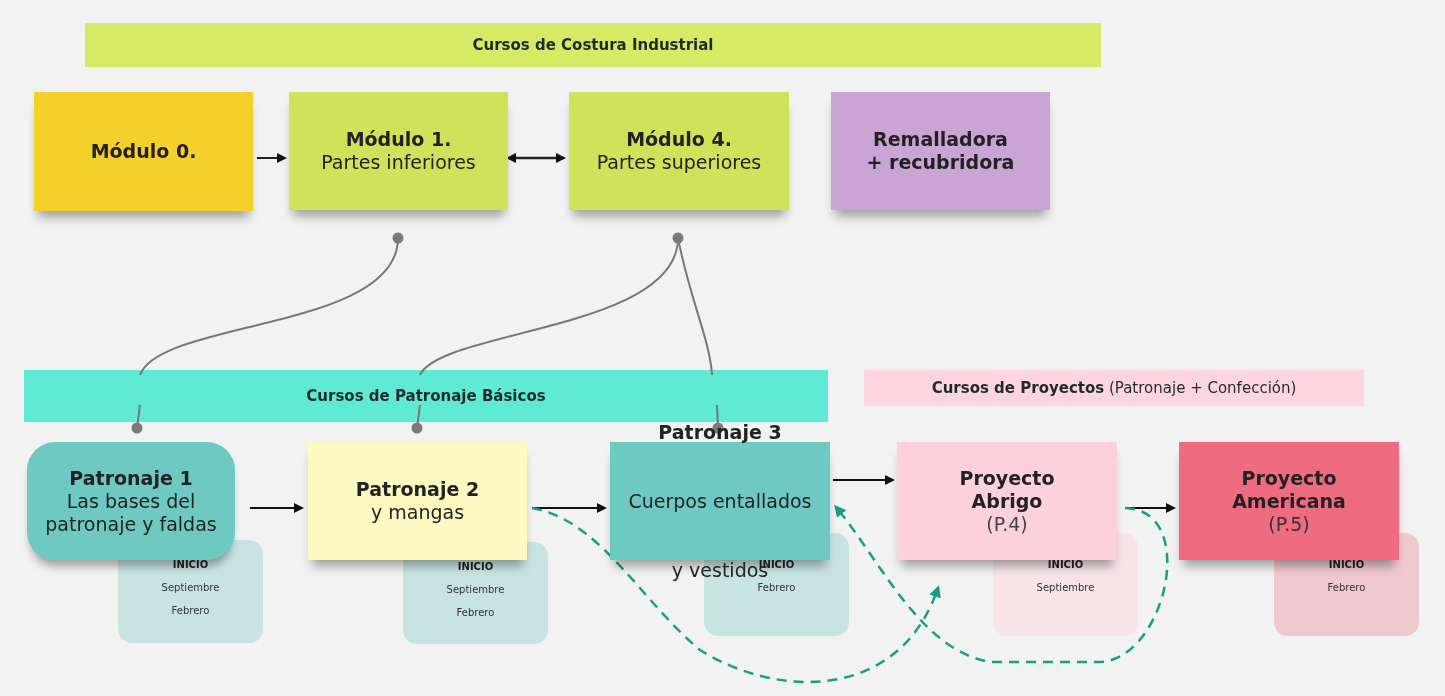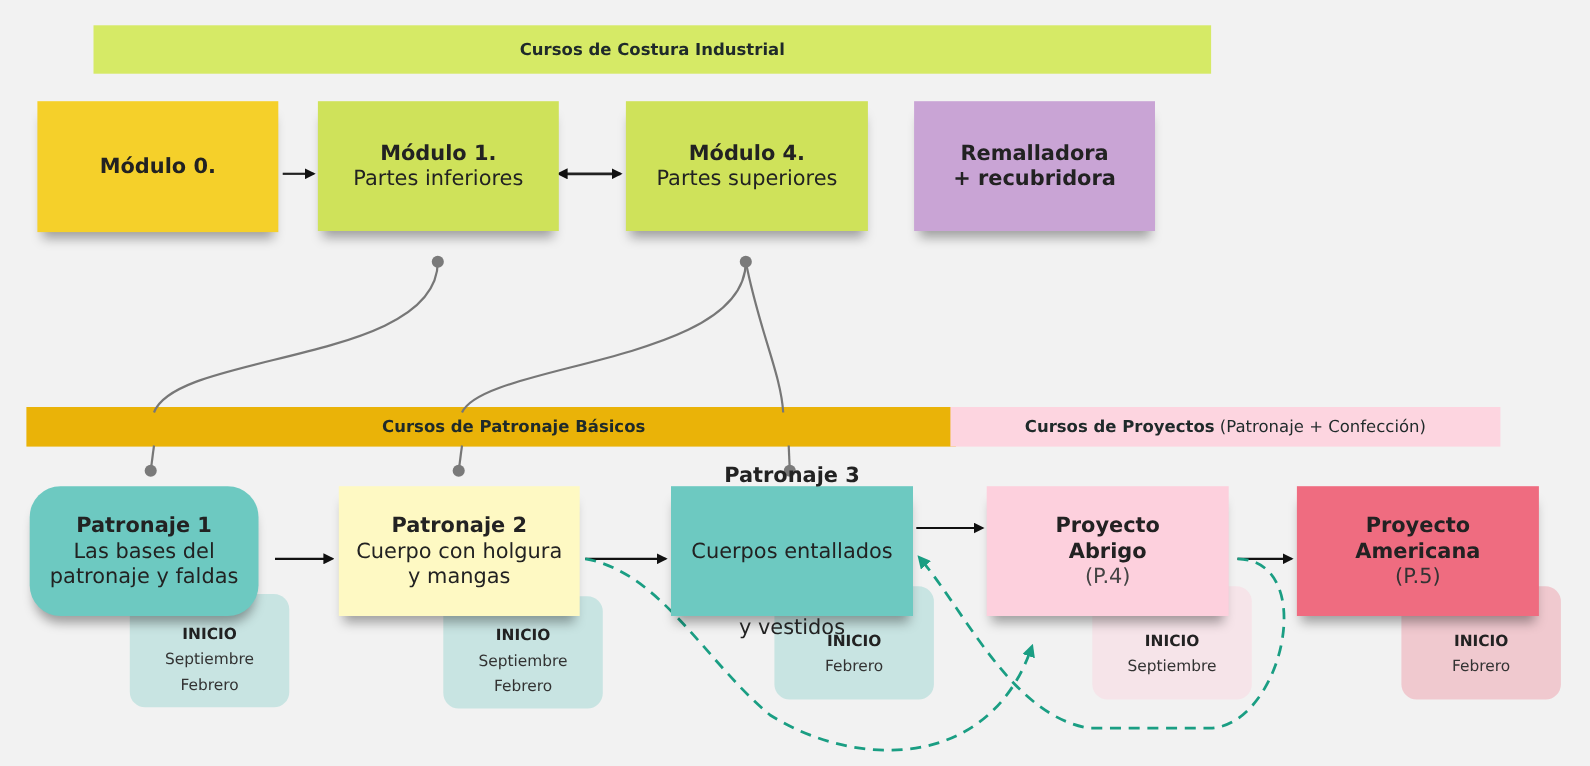--- a/index.html
+++ b/index.html
@@ -5,31 +5,31 @@
   html, body { margin:0; padding:0; }
   body { width:1445px; height:696px; background:#f2f2f2; position:relative; overflow:hidden;
          font-family:"DejaVu Sans", "Liberation Sans", sans-serif; color:#222; }
   .banner { position:absolute; display:flex; align-items:center; justify-content:center;
             font-size:15px; font-weight:bold; color:#1f2a2a; }
   .note { position:absolute; display:flex; flex-direction:column; align-items:center; justify-content:center;
           text-align:center; box-shadow: 0 10px 10px -4px rgba(0,0,0,0.35); }
   .note .t { font-weight:bold; font-size:19px; line-height:23px; }
   .note .s { font-size:19px; line-height:23px; }
   .start { position:absolute; border-radius:14px; display:flex; flex-direction:column; align-items:center;
-           justify-content:flex-end; padding-bottom:8px; box-sizing:border-box; font-size:14px; line-height:23px; color:#333; }
+           justify-content:center; padding-bottom:8px; box-sizing:border-box; font-size:10px; line-height:23px; color:#333; }
   .start .lbl { font-weight:bold; color:#222; }
   svg.links { position:absolute; left:0; top:0; pointer-events:none; }
 </style>
 </head>
 <body>
 
 <div class="banner" style="left:37px;top:23px;width:1016px;height:44px;background:#d6ea66;margin-left:48px;">
   <span>Cursos de Costura Industrial</span>
 </div>
-<div class="banner" style="left:24px;top:370px;width:804px;height:36px;background:#eab308;padding-left:41px;">
+<div class="banner" style="left:24px;top:370px;width:804px;height:52px;background:#5eead4;">
   <span>Cursos de Patronaje Básicos</span>
 </div>
 <div class="banner" style="left:864px;top:370px;width:500px;height:36px;background:#fdd5e0;">
   <span>Cursos de Proyectos</span>
   <span style="font-weight:normal;white-space:pre;"> (Patronaje + Confección)</span>
 </div>
 
 <svg class="links" width="1445" height="696">
   <defs>
     <marker id="ah" markerWidth="10" markerHeight="10" refX="8" refY="5" orient="auto" markerUnits="userSpaceOnUse">
@@ -110,21 +110,20 @@
   <span>Febrero</span>
 </div>
 
 <div class="note" style="left:27px;top:442px;width:208px;height:118px;background:#6dc9c1;border-radius:28px;">
   <div class="t">Patronaje 1</div>
   <div class="s">Las bases del</div>
   <div class="s">patronaje y faldas</div>
 </div>
 <div class="note" style="left:308px;top:442px;width:219px;height:118px;background:#fef9c3;">
   <div class="t">Patronaje 2</div>
-  <div class="s">Cuerpo con holgura</div>
   <div class="s">y mangas</div>
 </div>
 <div class="note" style="left:610px;top:442px;width:220px;height:118px;background:#6dc9c1;gap:46px;">
   <div class="t">Patronaje 3</div>
   <div class="s">Cuerpos entallados</div>
   <div class="s">y vestidos</div>
 </div>
 <div class="note" style="left:897px;top:442px;width:220px;height:118px;background:#fdd0dd;">
   <div class="t">Proyecto</div>
   <div class="t">Abrigo</div>

